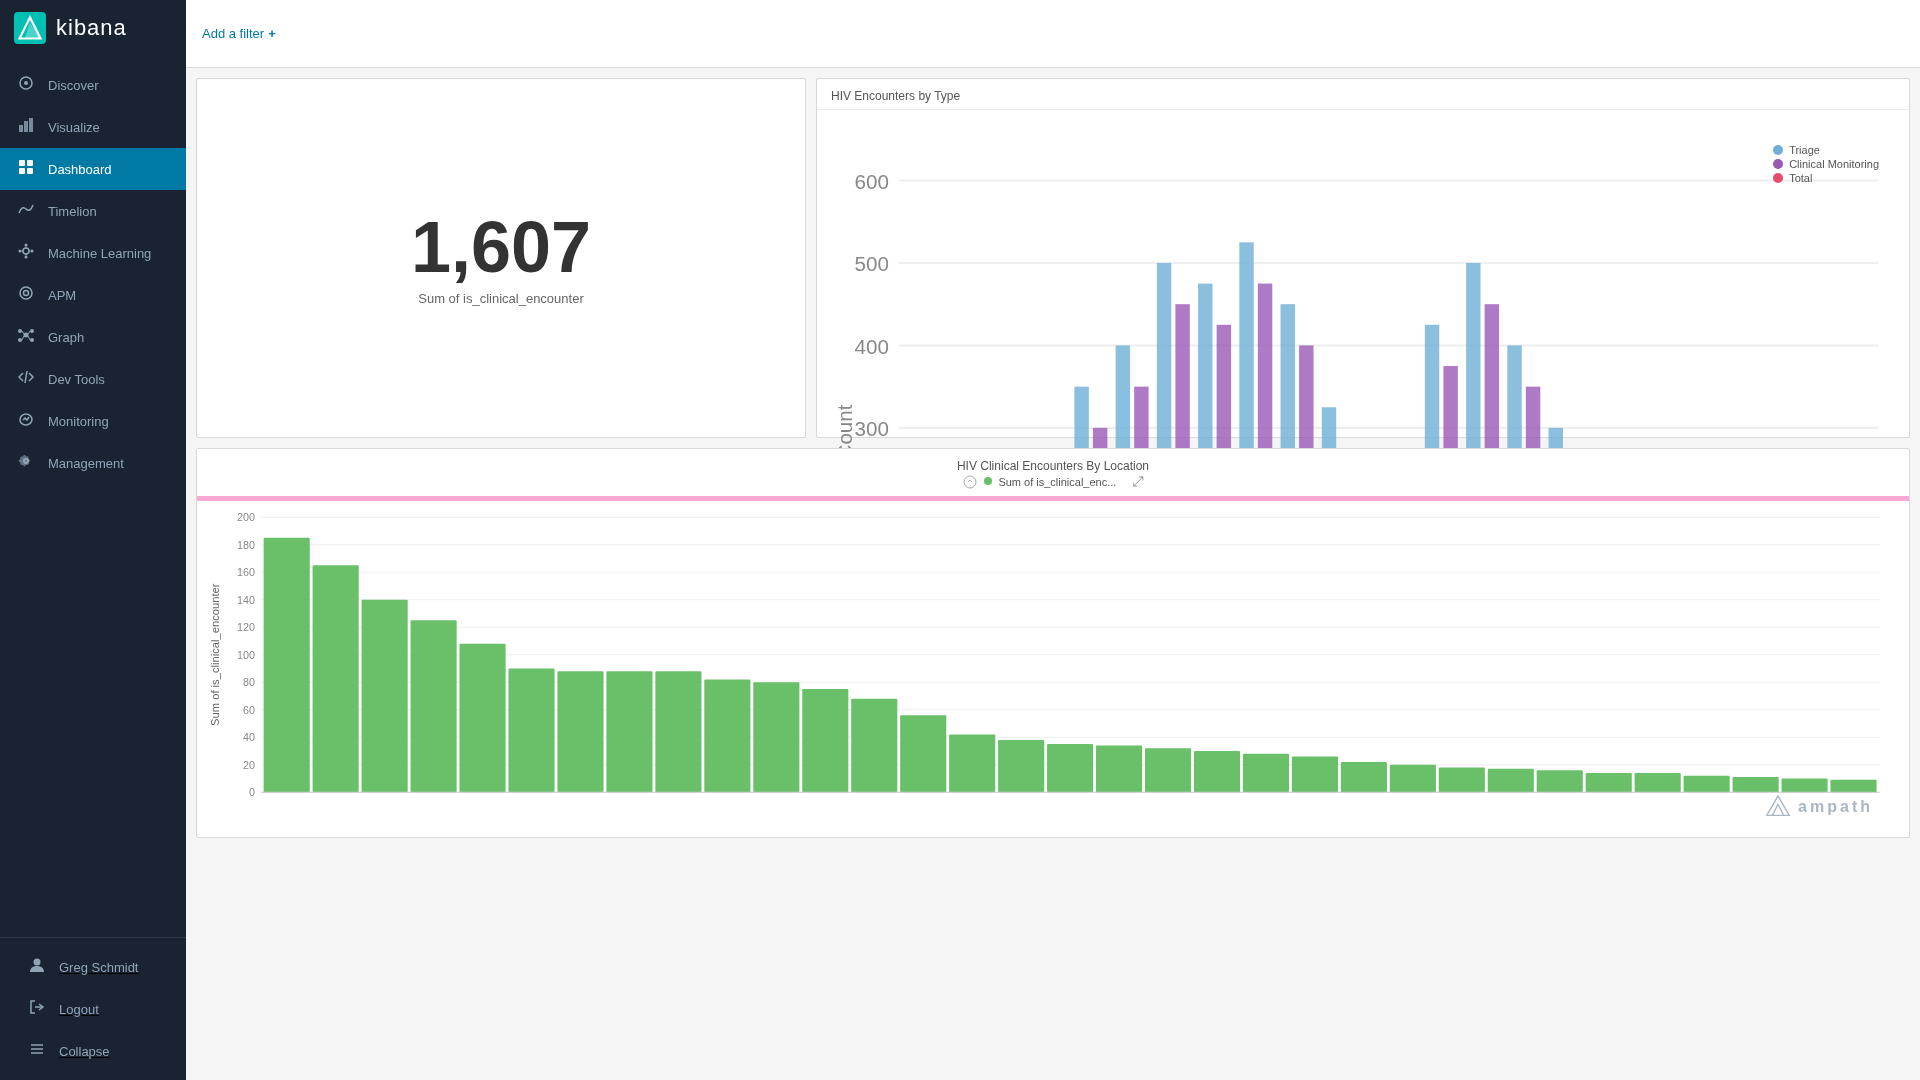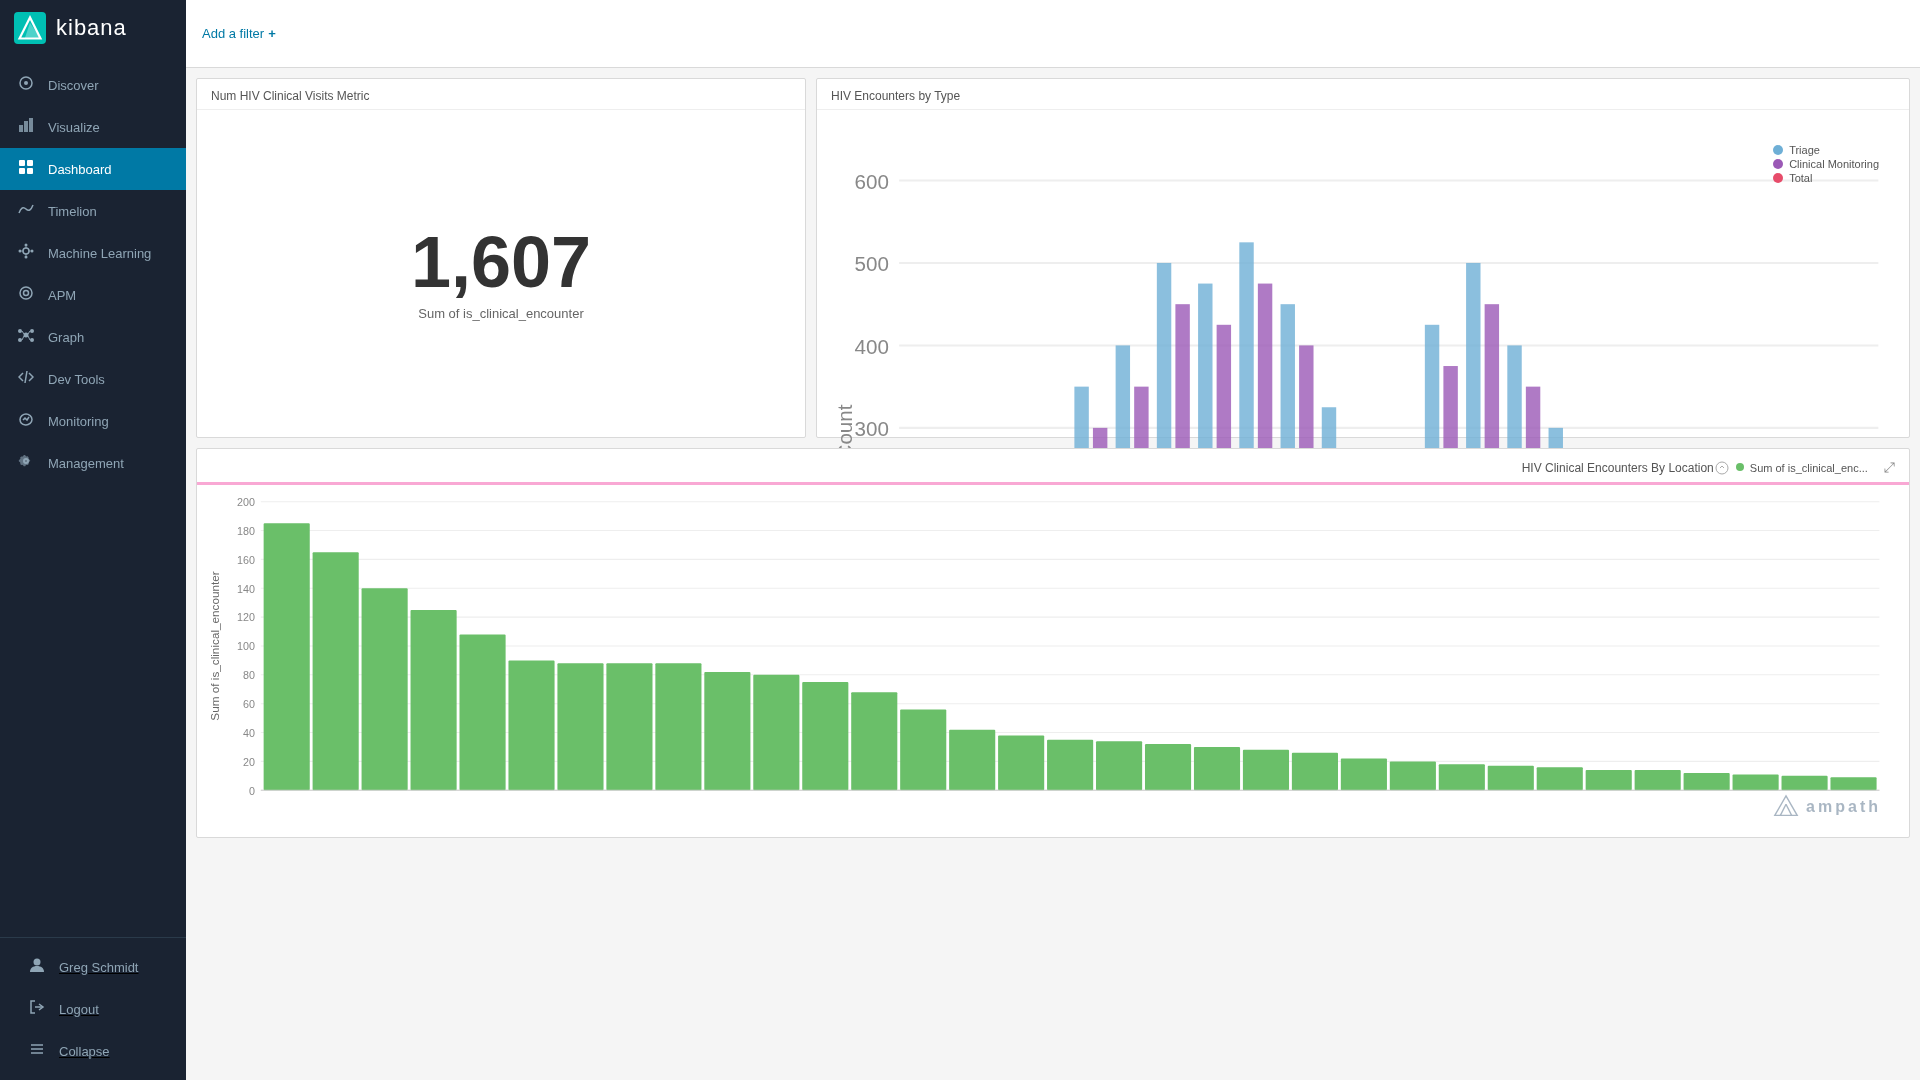--- a/index.html
+++ b/index.html
@@ -165,40 +165,41 @@
       background: #fff;
       border: 1px solid #d9d9d9;
       border-radius: 2px;
       flex: 0 0 390px;
       display: flex;
       flex-direction: column;
     }
     .bottom-panel-header {
       display: flex;
       align-items: center;
-      justify-content: flex-end;
+      justify-content: center;
       padding: 10px 14px 6px;
-      border-bottom: 3px solid #f9a8d4;
+      border-bottom: 5px solid #f9a8d4;
+      flex-direction: column;
     }
     .expand-icon {
       color: #888;
       font-size: 14px;
       cursor: pointer;
     }
     .bottom-chart-body {
       flex: 1;
       padding: 6px 10px 4px;
       display: flex;
     }
 
     
     .ampath-watermark {
       position: absolute;
       bottom: 16px;
-      right: 28px;
+      right: 36px;
       opacity: 0.4;
       font-size: 18px;
       color: #2a4a6a;
       font-weight: bold;
       letter-spacing: 2px;
       display: flex;
       align-items: center;
       gap: 6px;
     }
     .ampath-icon {
@@ -370,21 +371,20 @@
       <span>Add a filter</span>
       <span style="font-weight:bold;">+</span>
     </div>
   </div>
 
   <div class="content-area">
 
     <div class="top-panels">
 
       <div class="panel panel-left">
-        <div class="panel-title">Num HIV Clinical Visits Metric</div>
         <div class="metric-body">
           <div class="metric-number">1,607</div>
           <div class="metric-label">Sum of is_clinical_encounter</div>
         </div>
       </div>
 
       <div class="panel panel-right">
         <div class="panel-title">HIV Encounters by Type</div>
         <div class="chart-body">
 

